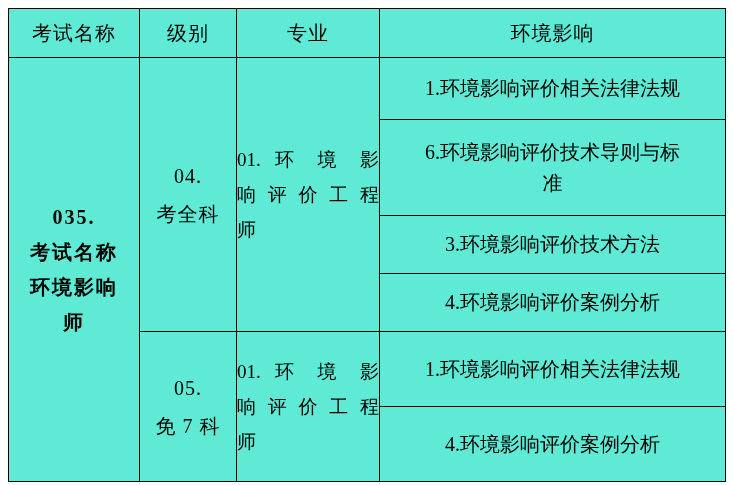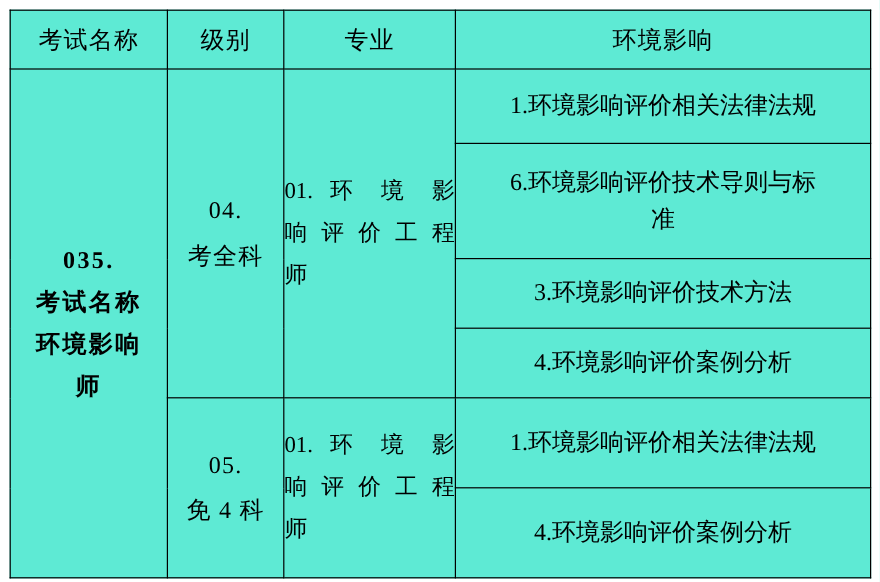--- a/index.html
+++ b/index.html
@@ -157,21 +157,21 @@
 
       <tr class="row-h-d">
         <td class="cell-subject">
           <span class="line">4.环境影响评价案例分析</span>
         </td>
       </tr>
 
       <tr class="row-h-e">
         <td class="cell-level" rowspan="2">
           <span class="line">05.</span>
-          <span class="line">免 4 科</span>
+          <span class="line">免 7 科</span>
         </td>
         <td class="cell-major" rowspan="2">
           <span class="line">01. 环 境 影</span>
           <span class="line">响评价工程</span>
           <span class="line last">师</span>
         </td>
         <td class="cell-subject">
           <span class="line">1.环境影响评价相关法律法规</span>
         </td>
       </tr>

